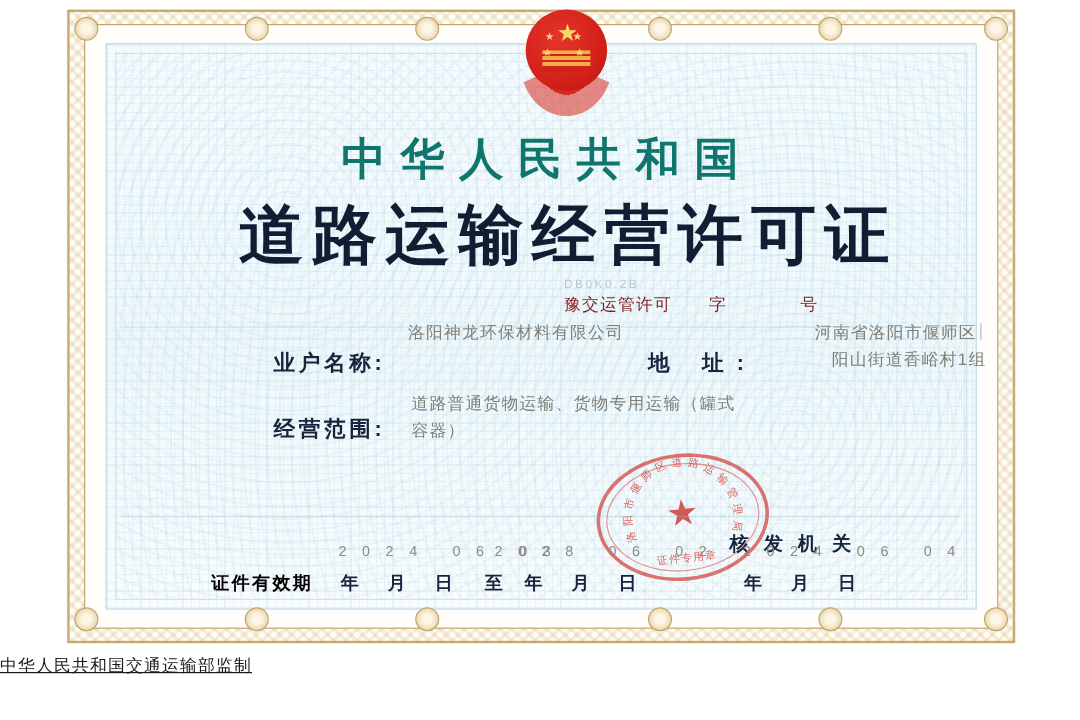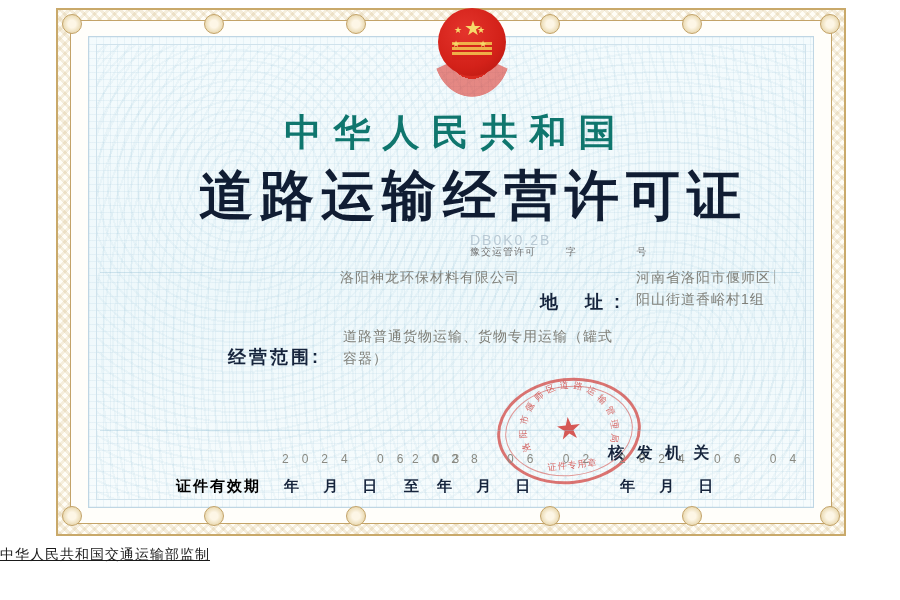--- a/index.html
+++ b/index.html
@@ -158,33 +158,33 @@
     text-indent: 7px;
     color: #101d33;
     margin-left: 20px;
   }
 
   
   .microtext {
     position: absolute;
     top: 232px;
     left: 470px;
-    font-size: 14px;
+    font-size: 10px;
     color: #b9c9d4;
     letter-spacing: 2px;
   }
 
   
   .serial-row {
     position: absolute;
     top: 245px;
     left: 470px;
     width: 260px;
-    font-size: 10px;
-    color: #737373;
+    font-size: 14px;
+    color: #7f1d1d;
     letter-spacing: 1px;
   }
   .serial-row .sp1 { margin-left: 26px; }
   .serial-row .sp2 { margin-left: 56px; }
 
   
   .label {
     position: absolute;
     font-size: 18px;
     font-weight: bold;
@@ -196,21 +196,21 @@
   .label-scope { left: 228px; top: 345px; }
 
   .value {
     position: absolute;
     font-size: 14px;
     color: #7f7f78;
     letter-spacing: 1px;
     line-height: 22px;
   }
   .value-name  { left: 340px; top: 266px; width: 230px; }
-  .value-addr  { left: 636px; top: 266px; width: 150px; }
+  .value-addr  { left: 672px; top: 266px; width: 150px; text-align: right; }
   .value-scope { left: 343px; top: 325px; width: 280px; }
 
   
   .seal {
     position: absolute;
     left: 497px;
     top: 378px;
     width: 138px;
     height: 100px;
     border-radius: 50%;
@@ -370,20 +370,21 @@
   <div class="serial-row">
     <span>豫交运管许可</span>
     <span class="sp1">字</span>
     <span class="sp2">号</span>
   </div>
 
   <div class="value value-name">洛阳神龙环保材料有限公司</div>
   <div class="value value-addr">河南省洛阳市偃师区￨阳山街道香峪村1组</div>
   <div class="value value-scope">道路普通货物运输、货物专用运输（罐式容器）</div>
 
+  <div class="label label-name">业户名称:</div>
   <div class="label label-addr">地  址:</div>
   <div class="label label-scope">经营范围:</div>
 
   <div class="seal">
     <div class="seal-inner"></div>
     <div class="seal-star">★</div>
     <div class="seal-text" style="visibility: visible;">
         <span style="transform: rotate(-105deg) translate(-50%, -52px);">洛</span>
         <span style="transform: rotate(-87.5deg) translate(-50%, -52px);">阳</span>
         <span style="transform: rotate(-70deg) translate(-50%, -52px);">市</span>

